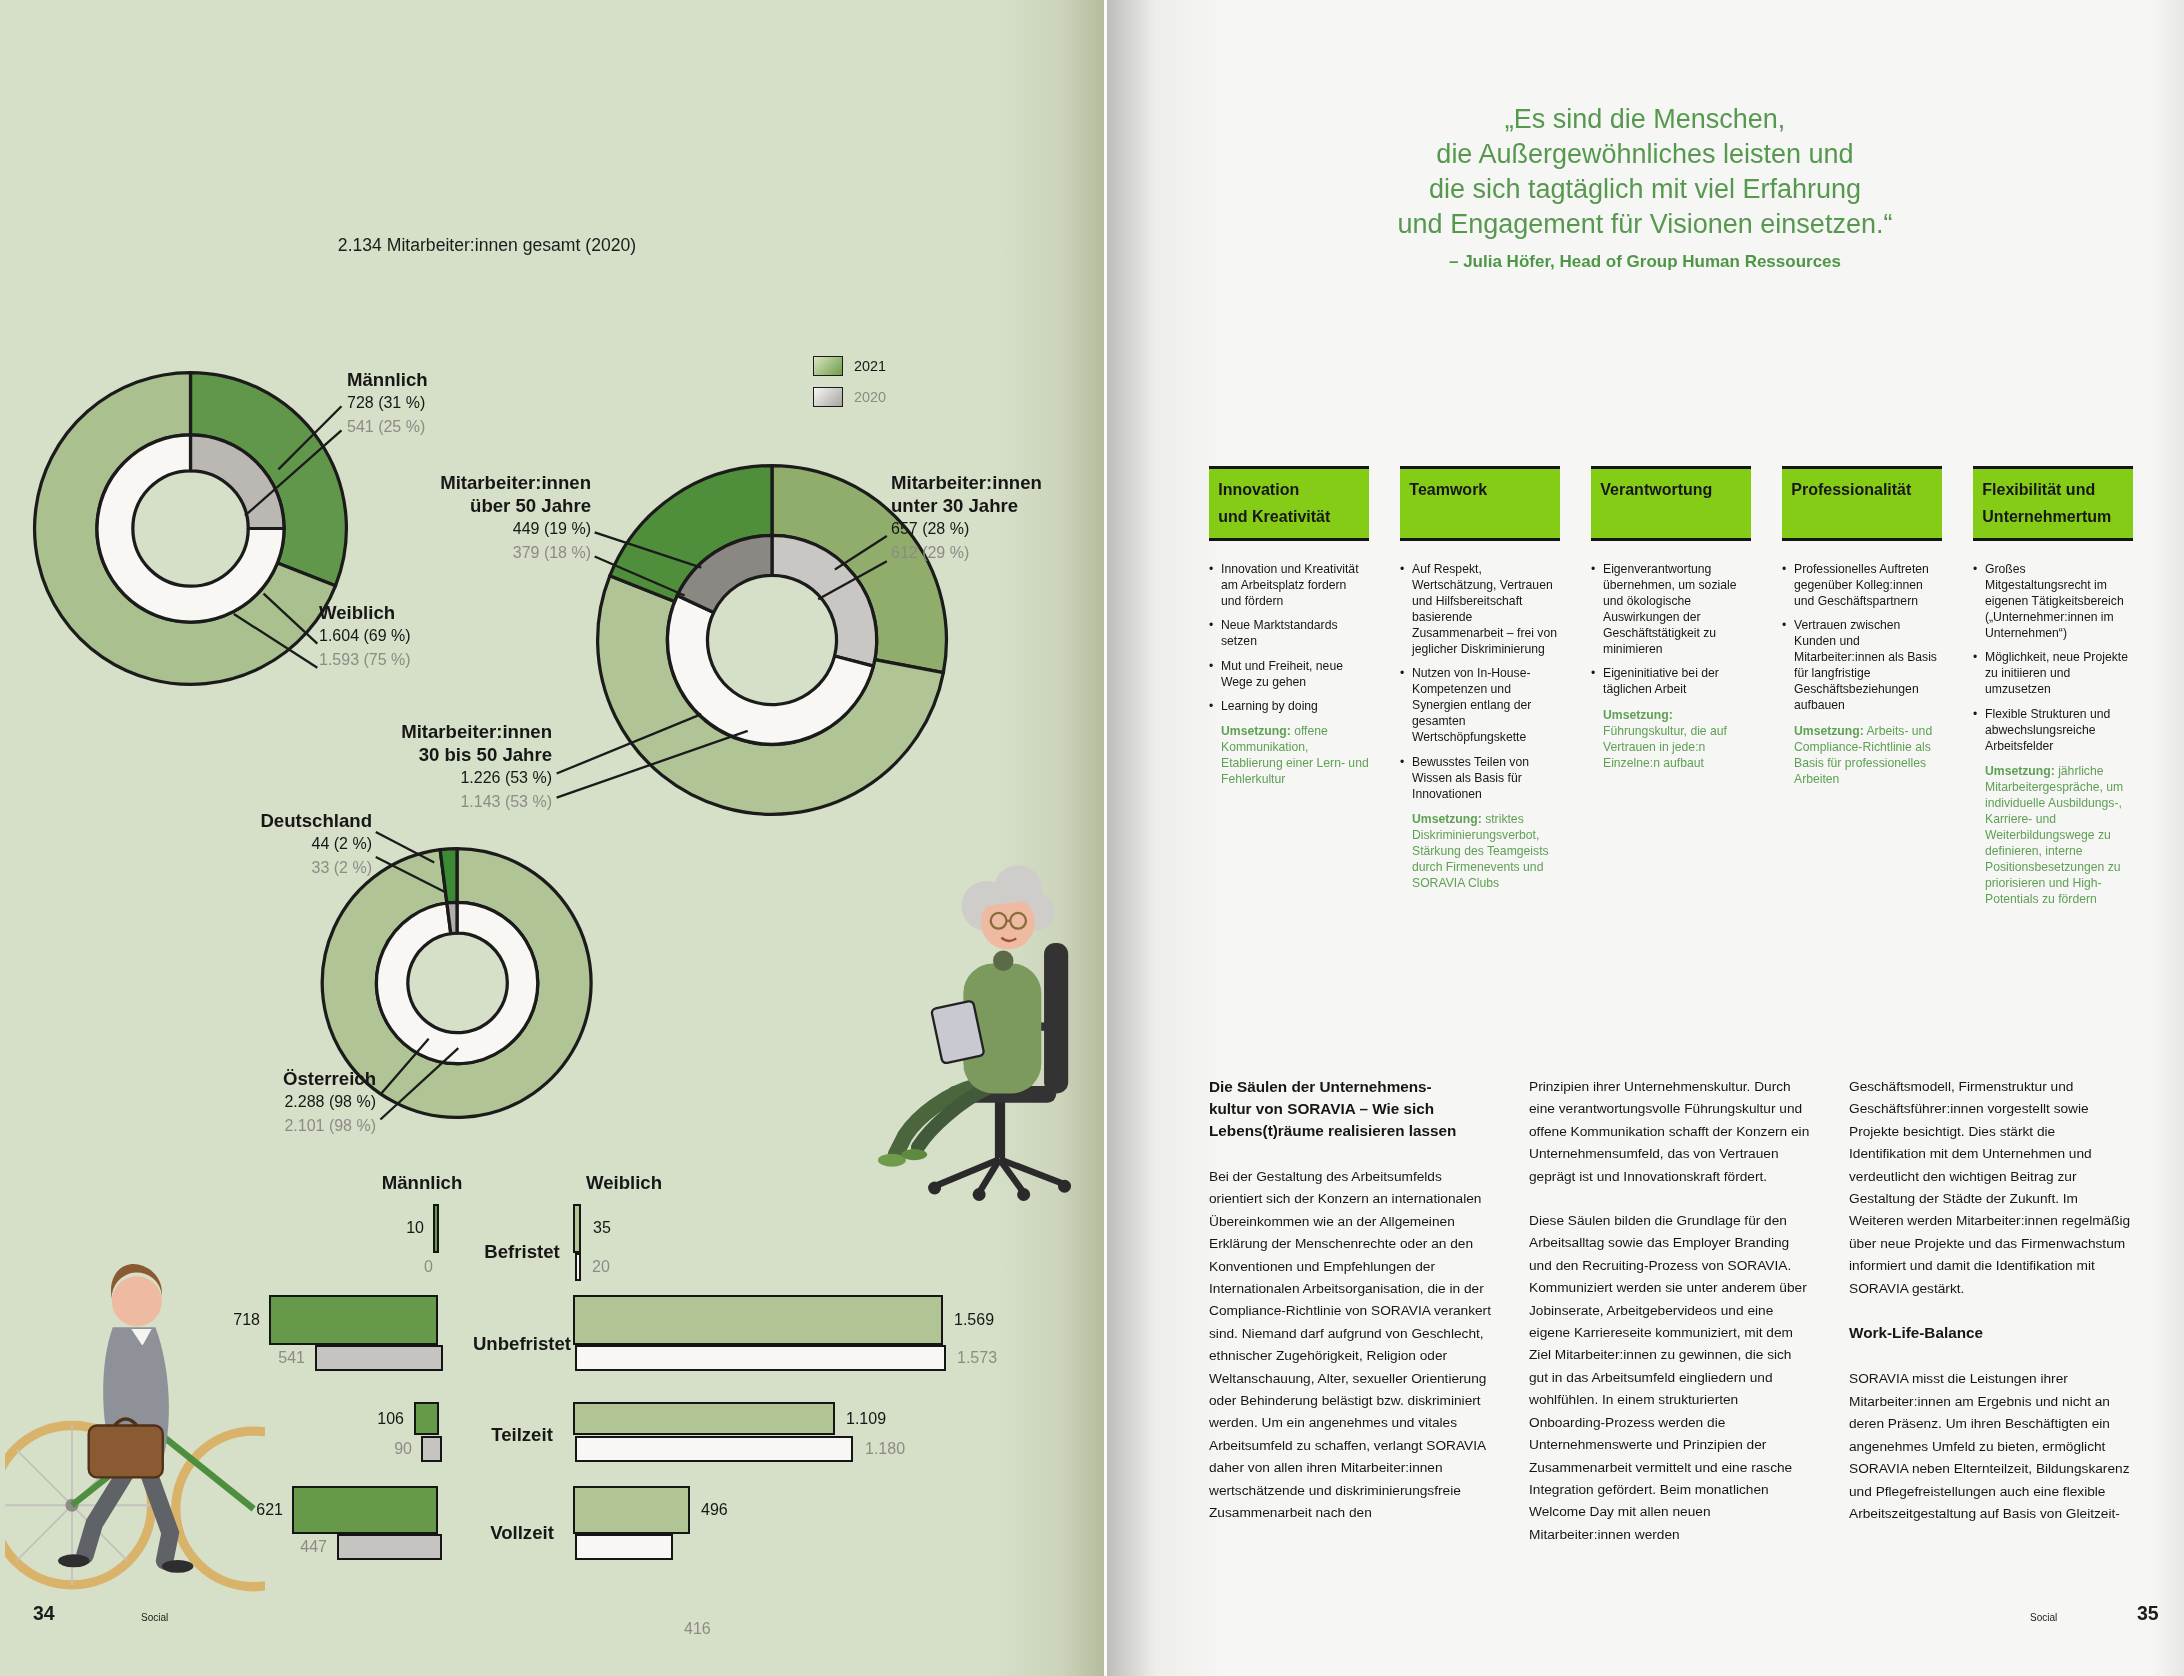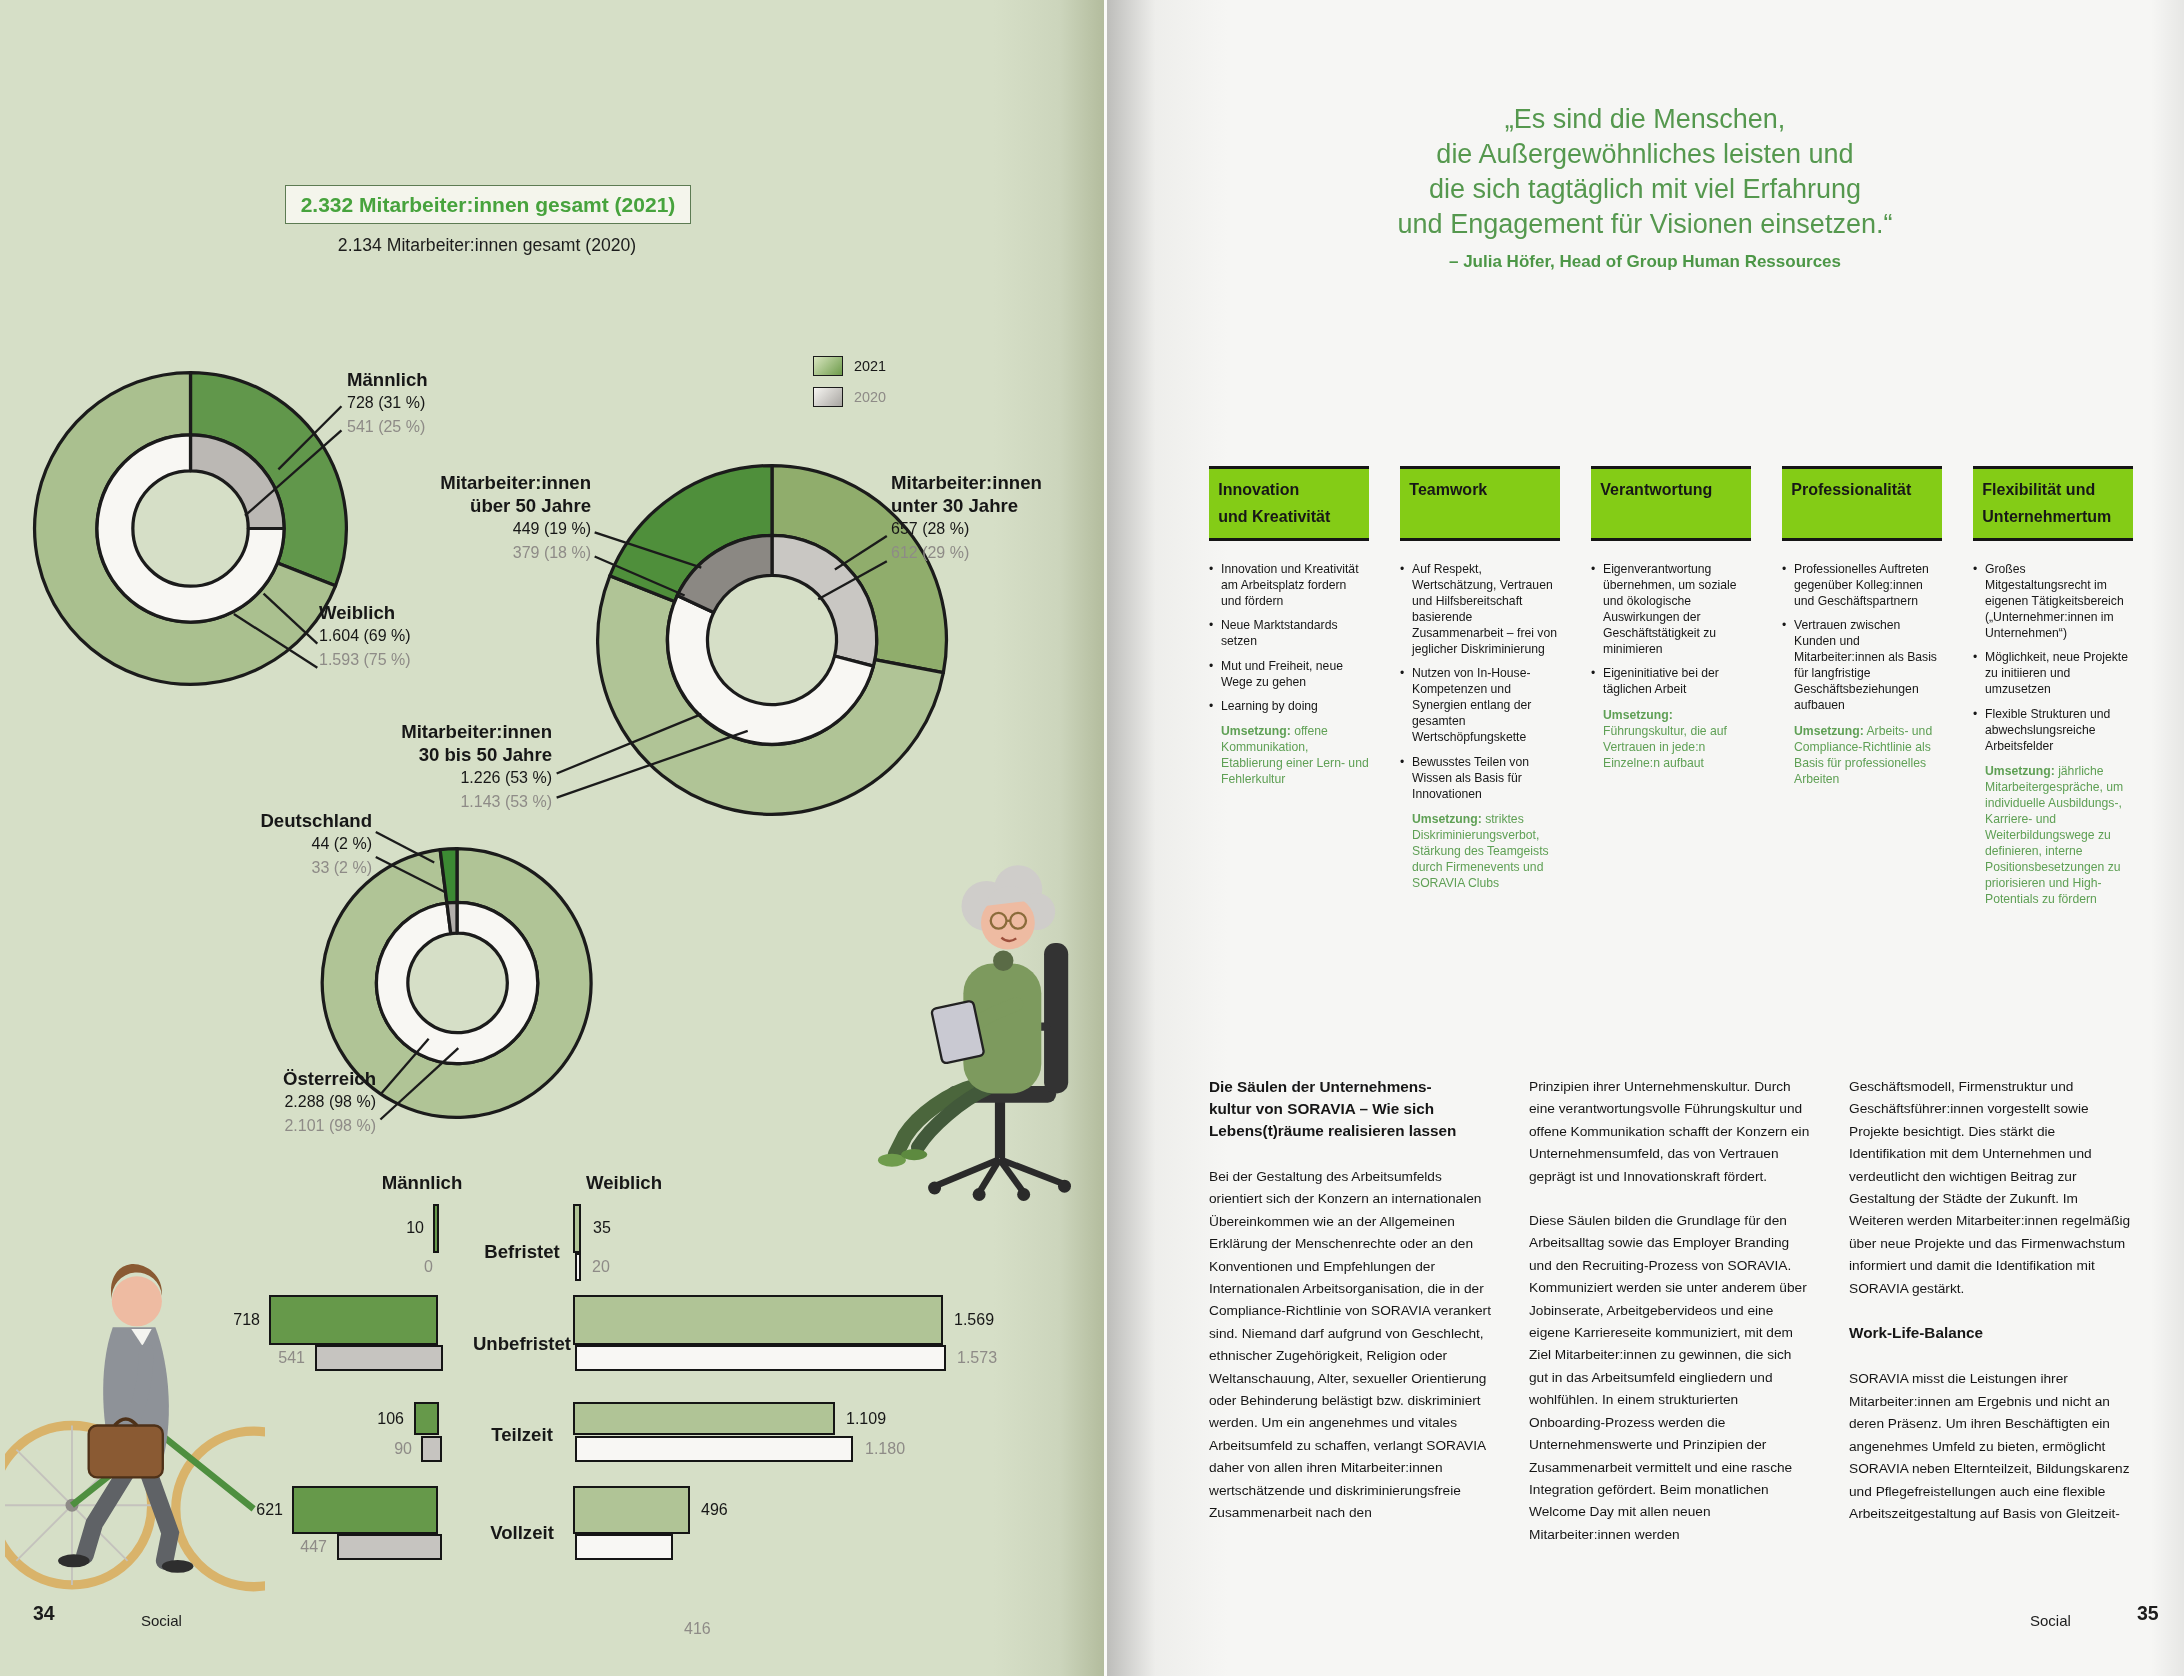--- a/index.html
+++ b/index.html
@@ -37,21 +37,21 @@
   .leaders{position:absolute;left:0;top:0;z-index:4;pointer-events:none;}
   .illus{position:absolute;z-index:3;}
   
   #bar-chart{position:absolute;left:0;top:0;width:100%;height:100%;z-index:5;}
   .bar{position:absolute;border:2.3px solid #151515;box-sizing:border-box;}
   .bar-header,.bar-cat{position:absolute;font-weight:bold;font-size:18.6px;text-align:center;}
   .bar-label{position:absolute;font-size:16px;line-height:20.4px;white-space:nowrap;}
   .bar-label.y2020{color:#8e8b87;}
   
   .pg-num{position:absolute;font-size:19.5px;font-weight:bold;color:#1c1c1c;}
-  .pg-sec{position:absolute;font-size:15px;color:#1c1c1c;}
+  .pg-sec{position:absolute;font-size:10px;color:#1c1c1c;}
   
   .quote{position:absolute;left:74px;top:102px;width:928px;text-align:center;
     font-size:27px;line-height:35px;color:#55984e;white-space:pre-line;}
   .attr{position:absolute;left:74px;top:252px;width:928px;text-align:center;
     font-size:17px;font-weight:bold;color:#4d9747;}
   #pillars{position:absolute;left:0;top:0;width:100%;height:100%;}
   .pillar{position:absolute;width:160px;top:466px;}
   .pillar-head{background:#84cc16;border-top:3.2px solid #151515;border-bottom:3.2px solid #151515;
     min-height:54px;padding:7.4px 5.6px 7.4px 9.3px;font-weight:bold;font-size:16px;line-height:27px;
     white-space:pre-line;box-sizing:content-box;}
@@ -64,21 +64,20 @@
   .art-head{font-weight:bold;font-size:15.3px;line-height:22px;margin:0 0 24px;white-space:pre-line;}
   .art-sub{font-weight:bold;font-size:15.3px;margin:5.6px 0 24px;}
 </style>
 </head>
 <body>
 
 <div id="spread">
 
   <div class="page-left">
 
-    <div class="total-box">2.332 Mitarbeiter:innen gesamt (2021)</div>
     <div class="total-2020">2.134 Mitarbeiter:innen gesamt (2020)</div>
 
     <div class="legend-row" style="top:356px">
       <span class="swatch sw-2021"></span><span class="legend-label">2021</span>
     </div>
     <div class="legend-row" style="top:387px">
       <span class="swatch sw-2020"></span><span class="legend-label y2020">2020</span>
     </div>
 
     <div id="donut-gender" class="donut" style="left:29px;top:367px"><svg width="323" height="323" viewBox="0 0 348 348" style="stroke:#1b1b1b;stroke-width:3.5;stroke-linejoin:round">

